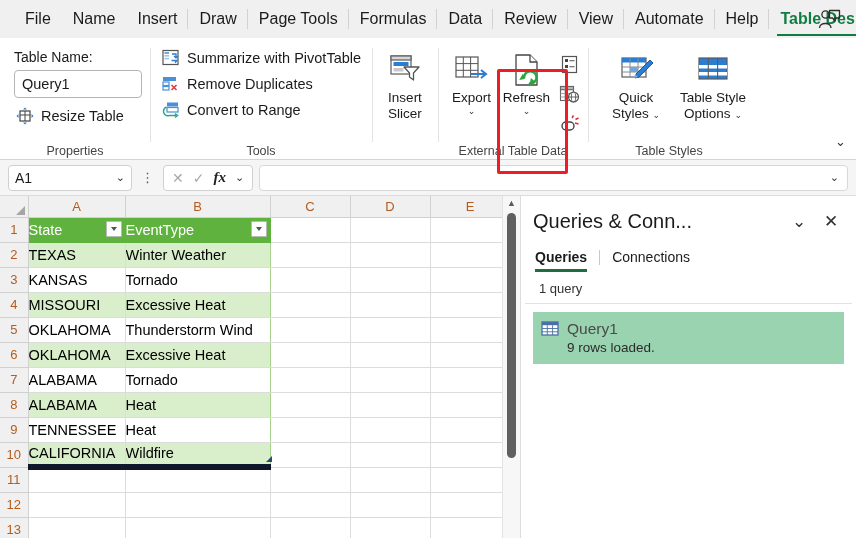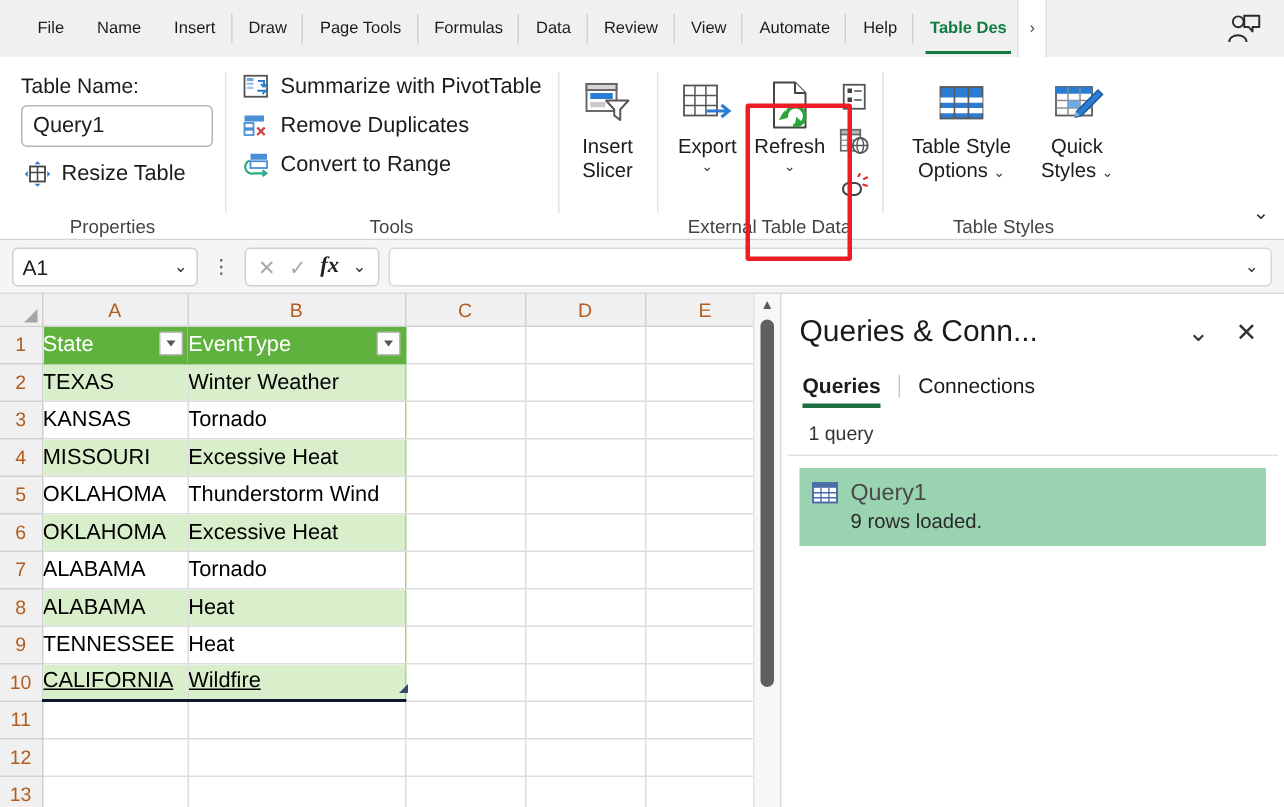--- a/index.html
+++ b/index.html
@@ -14,21 +14,21 @@
   
   .tabbar {
     height: 38px;
     background: #f0f0f0;
     display: flex;
     align-items: center;
     padding-left: 14px;
     position: relative;
   }
   .tab {
-    font-size: 11px;
+    font-size: 16px;
     color: #1b1b1b;
     padding: 0 11px;
     height: 38px;
     line-height: 38px;
     white-space: nowrap;
     position: relative;
     cursor: default;
   }
   .tab.sep::after {
     content:"";
@@ -226,21 +226,21 @@
     font-weight: normal;
     border-right: 1px solid #5FB23E;
     border-bottom: 1px solid #5FB23E;
     position: relative;
     padding-right: 20px;
   }
   td.band { background: #D9EFCB; }
   td.plain { background:#fff; }
   td.tcellL { border-left: 1px solid #a9d18e; }
   td.tcellR { border-right: 1px solid #a9d18e; }
-  td.tcellB { border-bottom: 2px solid #0f172a; text-decoration: underline; }
+  td.tcellB { border-bottom: 6px solid #0f172a; }
   .filterbtn {
     position:absolute; right: 3px; top: 3px;
     width: 16px; height: 16px;
     background:#fdfdfd;
     border:1px solid #b9b9b9;
     border-radius:1px;
     display:flex;align-items:center;justify-content:center;
   }
   .filterbtn i {
     display:block;
@@ -501,50 +501,50 @@
             <path d="M13 3 l1.5 -2.5 M16.5 4.5 l3 -1.5 M16 8 l3.5 1" stroke="#e03030" stroke-width="1.5"></path>
           </svg>
         </div>
       </div>
     </div>
     <div class="rgroup-label">External Table Data</div>
   </div>
 
   <div class="rgroup" style="width:175px">
     <div class="rgroup-body" style="padding-left:6px">
-      <div class="bigbtn" style="width:82px">
-        <div class="ic">
-          <svg width="38" height="30" viewBox="0 0 38 30">
-            <rect x="5" y="3" width="28" height="21" fill="#2b7cd3" stroke="#5a5a5a" stroke-width="1.2"></rect>
-            <rect x="5" y="10" width="28" height="3.5" fill="#fff"></rect>
-            <rect x="5" y="17" width="28" height="3.5" fill="#fff"></rect>
-            <line x1="14.3" y1="3" x2="14.3" y2="24" stroke="#5a5a5a" stroke-width="1.1"></line>
-            <line x1="23.6" y1="3" x2="23.6" y2="24" stroke="#5a5a5a" stroke-width="1.1"></line>
-          </svg>
-        </div>
-        <div>Table Style</div>
-        <div><span>Options</span>
-          <span class="chev" style="display:inline">⌄</span></div>
-      </div>
       <div class="bigbtn" style="width:72px">
         <div class="ic">
           <svg width="38" height="30" viewBox="0 0 38 30">
             <rect x="5" y="3" width="24" height="19" fill="#fff" stroke="#5a5a5a" stroke-width="1.2"></rect>
             <rect x="5" y="3" width="24" height="4.5" fill="#2b7cd3"></rect>
             <line x1="5" y1="12" x2="29" y2="12" stroke="#8a8a8a" stroke-width="1"></line>
             <line x1="5" y1="17" x2="29" y2="17" stroke="#8a8a8a" stroke-width="1"></line>
             <line x1="13" y1="3" x2="13" y2="22" stroke="#8a8a8a" stroke-width="1"></line>
             <line x1="21" y1="3" x2="21" y2="22" stroke="#8a8a8a" stroke-width="1"></line>
             <rect x="13" y="12" width="8" height="5" fill="#6fa8dc"></rect>
             <path d="M33 5 l3 3 l-14 14 l-4 1 l1 -4 Z" fill="#2b7cd3" stroke="#1c5a9c" stroke-width="1"></path>
             <path d="M18 19 l-1 4 l4 -1 Z" fill="#7bb0e0"></path>
           </svg>
         </div>
         <div>Quick</div>
         <div><span>Styles</span>
+          <span class="chev" style="display:inline">⌄</span></div>
+      </div>
+      <div class="bigbtn" style="width:82px">
+        <div class="ic">
+          <svg width="38" height="30" viewBox="0 0 38 30">
+            <rect x="5" y="3" width="28" height="21" fill="#2b7cd3" stroke="#5a5a5a" stroke-width="1.2"></rect>
+            <rect x="5" y="10" width="28" height="3.5" fill="#fff"></rect>
+            <rect x="5" y="17" width="28" height="3.5" fill="#fff"></rect>
+            <line x1="14.3" y1="3" x2="14.3" y2="24" stroke="#5a5a5a" stroke-width="1.1"></line>
+            <line x1="23.6" y1="3" x2="23.6" y2="24" stroke="#5a5a5a" stroke-width="1.1"></line>
+          </svg>
+        </div>
+        <div>Table Style</div>
+        <div><span>Options</span>
           <span class="chev" style="display:inline">⌄</span></div>
       </div>
     </div>
     <div class="rgroup-label" style="left:6px;right:auto;width:150px">Table Styles</div>
   </div>
 
   <div class="ribbon-collapse">⌄</div>
   <div class="refresh-highlight"></div>
 </div>
 

